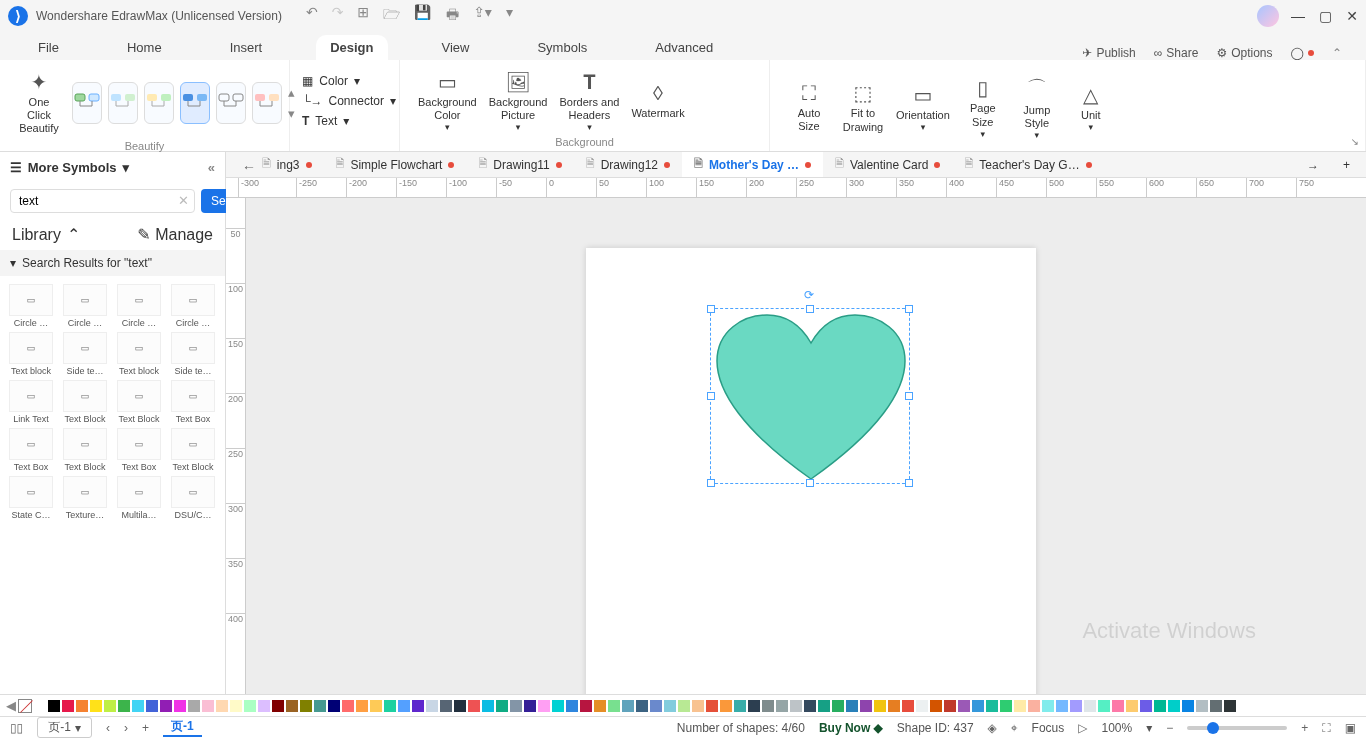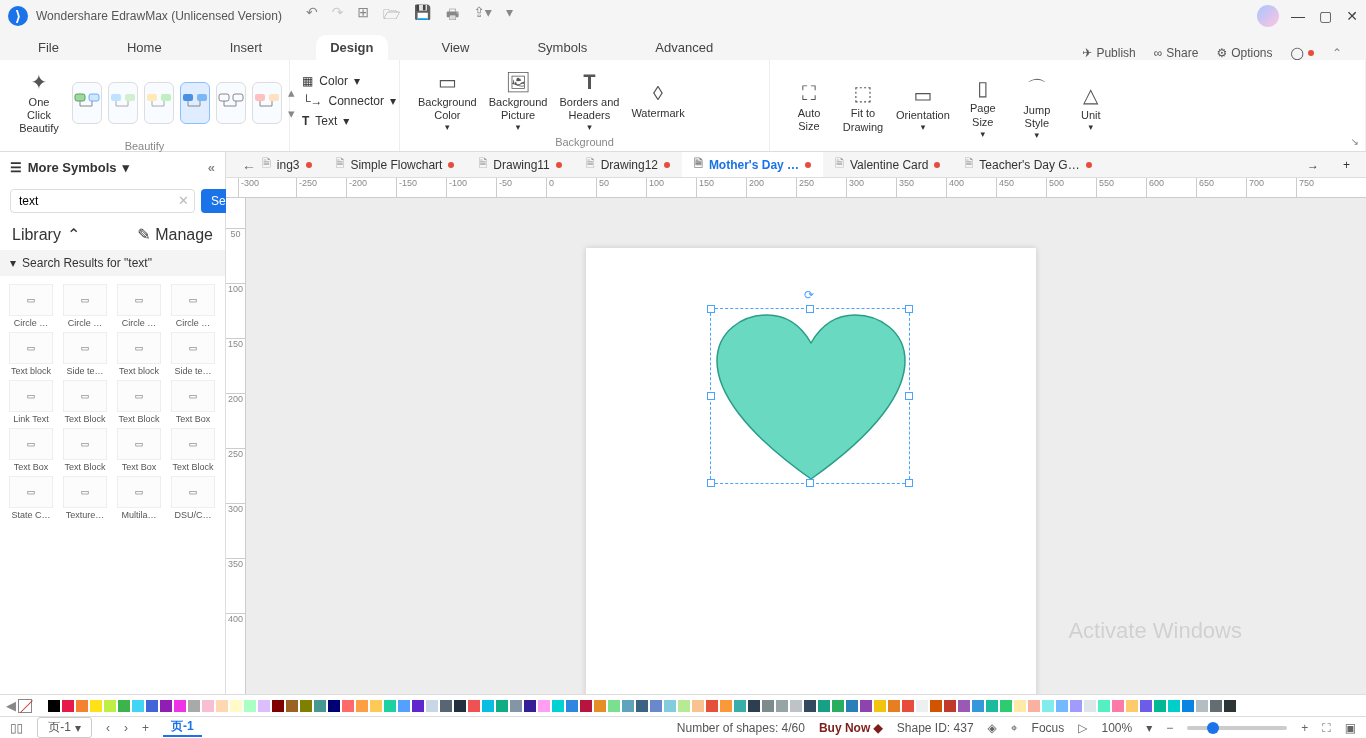--- a/index.html
+++ b/index.html
@@ -92,21 +92,21 @@
 
 
 .status { height: 22px; background: #fff; border-top: 1px solid #ddd; display: flex; align-items: center; padding: 0 10px; font-size: 12px; gap: 14px; color: #555; }
 .status .sep { flex: 1; }
 .status .page-tab { color: #1a73e8; font-weight: 600; padding: 0 8px; border-bottom: 2px solid #1a73e8; }
 .status .zoom-slider { width: 100px; height: 4px; background: #ccc; border-radius: 2px; position: relative; }
 .status .zoom-slider::after { content: ""; position: absolute; left: 20px; top: -4px; width: 12px; height: 12px; background: #1a73e8; border-radius: 50%; }
 .status .ico { cursor: pointer; color: #666; }
 .status .dd { border: 1px solid #ccc; border-radius: 3px; padding: 1px 10px; display: flex; align-items: center; gap: 4px; cursor: pointer; }
 
-.watermark { position: absolute; right: 124px; bottom: 50px; font-size: 22px; color: rgba(0,0,0,0.12); pointer-events: none; }
+.watermark { position: absolute; right: 110px; bottom: 50px; font-size: 22px; color: rgba(0,0,0,0.12); pointer-events: none; }
 </style>
 </head>
 <body>
 
 <div class="titlebar">
   <div class="logo">⟩</div>
   <div class="title">Wondershare EdrawMax (Unlicensed Version)</div>
   <div class="qat">
     <span>↶</span>
     <span style="opacity:.4">↷</span>
@@ -598,21 +598,21 @@
 
 <div class="status">
   <span class="ico">▯▯</span>
   <span class="dd"><span>页-1</span> ▾</span>
   <span class="ico">‹</span>
   <span class="ico">›</span>
   <span class="ico">+</span>
   <span class="page-tab">页-1</span>
   <div class="sep"></div>
   <span>Number of shapes: 4/60</span>
-  <span style="color:#7f1d1d;font-weight:600"><span>Buy Now</span> ◆</span>
+  <span style="color:#14532d;font-weight:600"><span>Buy Now</span> ◆</span>
   <span>Shape ID: 437</span>
   <span class="ico">◈</span>
   <span class="ico">⌖</span>
   <span>Focus</span>
   <span class="ico">▷</span>
   <span>100%</span> ▾
   <span class="ico">−</span>
   <div class="zoom-slider"></div>
   <span class="ico">+</span>
   <span class="ico">⛶</span>

